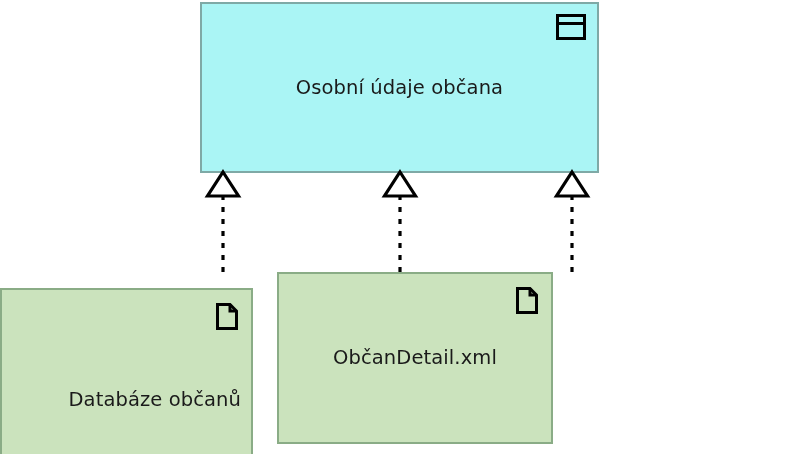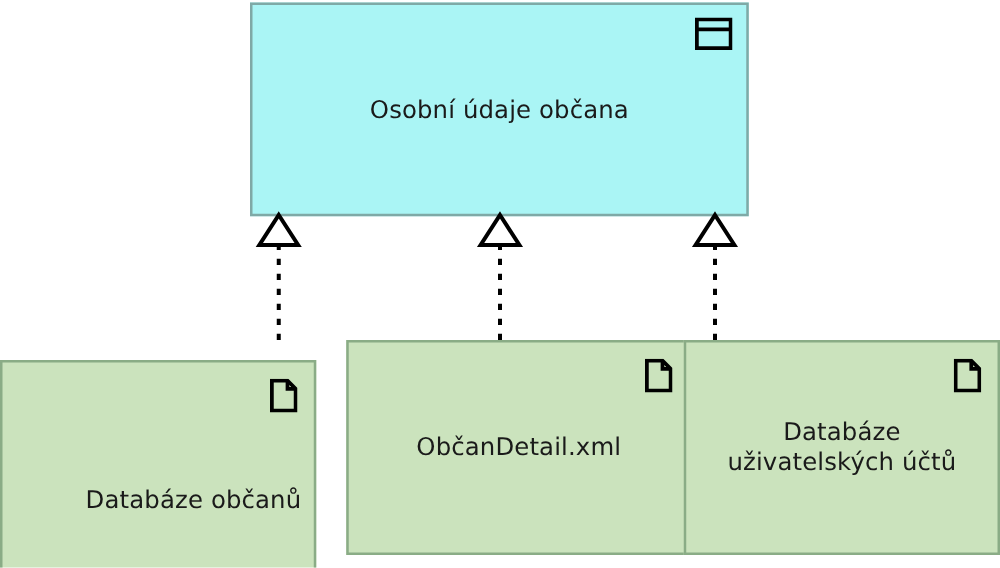--- a/index.html
+++ b/index.html
@@ -133,30 +133,20 @@
   <div class="node artifact-node" id="node-artifact-1">
     <span class="corner-icon artifact-icon">
       <svg width="22" height="27" viewBox="0 0 22 27">
         <path d="M1.5 1.5 H14 L20.5 8 V25.5 H1.5 Z" fill="none" stroke="#000000" stroke-width="3" stroke-linejoin="miter"></path>
         <path d="M14 1.5 V8 H20.5" fill="none" stroke="#000000" stroke-width="3"></path>
       </svg>
     </span>
     <span class="node-label">ObčanDetail.xml</span>
   </div>
 
-  <div class="node artifact-node" id="node-artifact-2">
-    <span class="corner-icon artifact-icon">
-      <svg width="22" height="27" viewBox="0 0 22 27">
-        <path d="M1.5 1.5 H14 L20.5 8 V25.5 H1.5 Z" fill="none" stroke="#000000" stroke-width="3" stroke-linejoin="miter"></path>
-        <path d="M14 1.5 V8 H20.5" fill="none" stroke="#000000" stroke-width="3"></path>
-      </svg>
-    </span>
-    <span class="node-label">Databáze
-uživatelských účtů</span>
-  </div>
 
   <svg id="connectors" viewBox="0 0 800 454">
     <g>
       <line x1="223" y1="272" x2="223" y2="196" stroke="#000000" stroke-width="3.2" stroke-dasharray="5 7"></line>
       <path d="M223 172 L238.5 196 L207.5 196 Z" fill="#ffffff" stroke="#000000" stroke-width="3.2" stroke-linejoin="miter"></path>
     </g>
     <g>
       <line x1="400" y1="272" x2="400" y2="196" stroke="#000000" stroke-width="3.2" stroke-dasharray="5 7"></line>
       <path d="M400 172 L415.5 196 L384.5 196 Z" fill="#ffffff" stroke="#000000" stroke-width="3.2" stroke-linejoin="miter"></path>
     </g>

